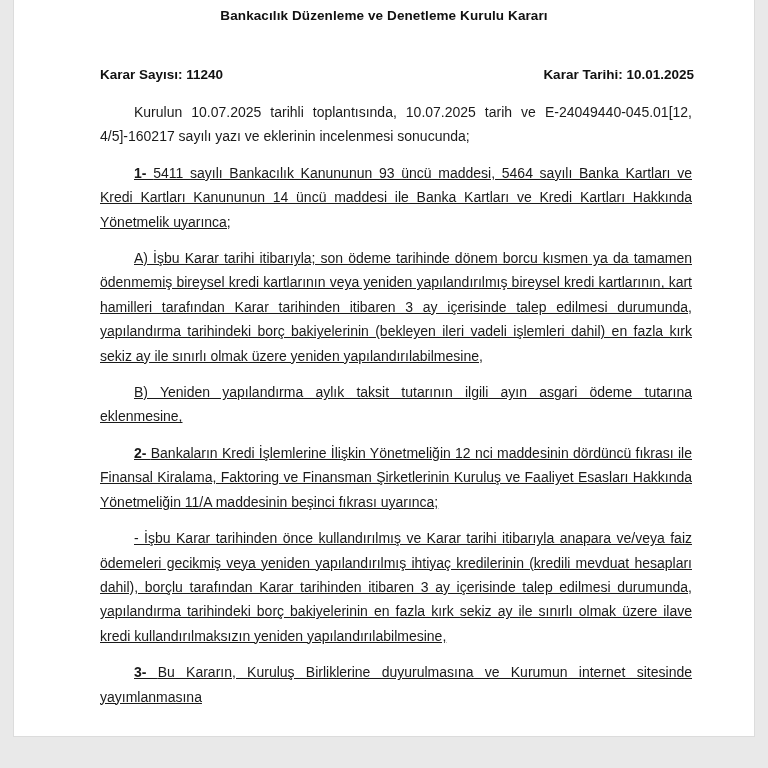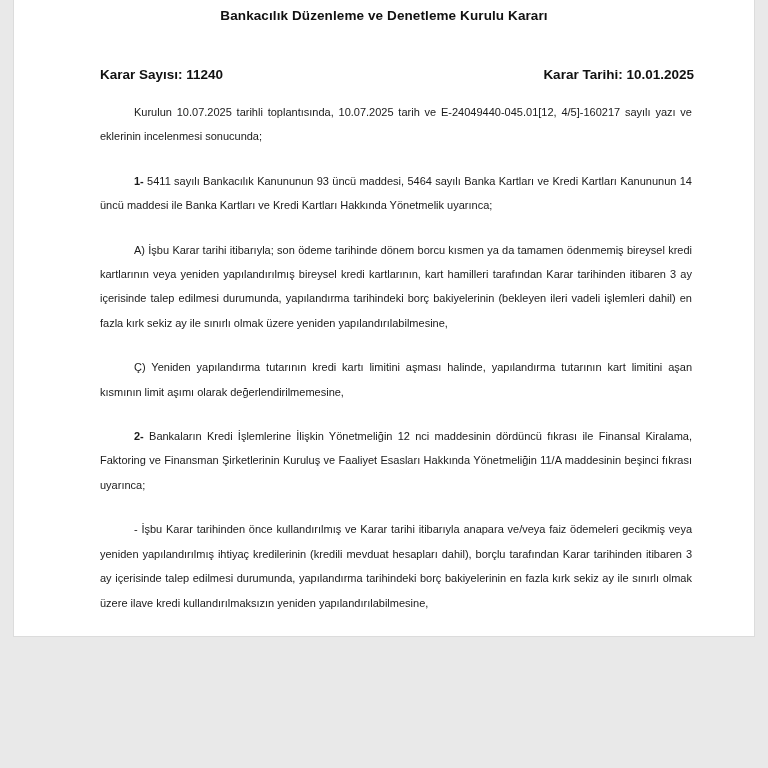--- a/index.html
+++ b/index.html
@@ -11,21 +11,21 @@
     width: 768px;
     height: 768px;
     overflow: hidden;
     font-family: "Liberation Sans", sans-serif;
   }
   .page {
     position: absolute;
     left: 14px;
     top: 0;
     width: 740px;
-    height: 636px;
+    height: 736px;
     background: #ffffff;
     box-shadow: 0 0 0 1px #dcdcdc;
     overflow: hidden;
   }
   .doc-title {
     text-align: center;
     font-size: 13.5px;
     font-weight: bold;
     color: #111;
     padding-top: 8px;
@@ -39,28 +39,29 @@
     font-size: 13.5px;
     font-weight: bold;
     color: #111;
     text-align: right;
   }
   .body-wrap {
     margin: 18px 62px 0 86px;
   }
   p.para {
     margin: 0 0 2px 0;
-    font-size: 11px;
+    font-size: 14px;
     line-height: 24.4px;
     color: #1a1a1a;
     text-align: justify;
     text-justify: inter-word;
   }
   p.para + p.para {
-    margin-top: 20px;
+    margin-top: 12px;
+    text-decoration: underline;
   }
   .indent::before {
     content: "";
     display: inline-block;
     width: 34px;
   }
   .lead {
     font-weight: bold;
   }
 </style>
@@ -83,23 +84,23 @@
   </div>
 
   <div class="body-wrap">
 
     <p class="para indent"><span class="lead"></span><span>Kurulun 10.07.2025 tarihli toplantısında, 10.07.2025 tarih ve E-24049440-045.01[12, 4/5]-160217 sayılı yazı ve eklerinin incelenmesi sonucunda;</span></p>
 
     <p class="para indent"><span class="lead">1- </span><span>5411 sayılı Bankacılık Kanununun 93 üncü maddesi, 5464 sayılı Banka Kartları ve Kredi Kartları Kanununun 14 üncü maddesi ile Banka Kartları ve Kredi Kartları Hakkında Yönetmelik uyarınca;</span></p>
 
     <p class="para indent"><span class="lead"></span><span>A) İşbu Karar tarihi itibarıyla; son ödeme tarihinde dönem borcu kısmen ya da tamamen ödenmemiş bireysel kredi kartlarının veya yeniden yapılandırılmış bireysel kredi kartlarının, kart hamilleri tarafından Karar tarihinden itibaren 3 ay içerisinde talep edilmesi durumunda, yapılandırma tarihindeki borç bakiyelerinin (bekleyen ileri vadeli işlemleri dahil) en fazla kırk sekiz ay ile sınırlı olmak üzere yeniden yapılandırılabilmesine,</span></p>
 
+    <p class="para indent"><span class="lead"></span><span>B) Yeniden yapılandırma aylık taksit tutarının ilgili ayın asgari ödeme tutarına eklenmesine,</span></p>
 
 
-    <p class="para indent"><span class="lead"></span><span>Ç) Yeniden yapılandırma tutarının kredi kartı limitini aşması halinde, yapılandırma tutarının kart limitini aşan kısmının limit aşımı olarak değerlendirilmemesine,</span></p>
 
     <p class="para indent"><span class="lead">2- </span><span>Bankaların Kredi İşlemlerine İlişkin Yönetmeliğin 12 nci maddesinin dördüncü fıkrası ile Finansal Kiralama, Faktoring ve Finansman Şirketlerinin Kuruluş ve Faaliyet Esasları Hakkında Yönetmeliğin 11/A maddesinin beşinci fıkrası uyarınca;</span></p>
 
     <p class="para indent"><span class="lead"></span><span>- İşbu Karar tarihinden önce kullandırılmış ve Karar tarihi itibarıyla anapara ve/veya faiz ödemeleri gecikmiş veya yeniden yapılandırılmış ihtiyaç kredilerinin (kredili mevduat hesapları dahil), borçlu tarafından Karar tarihinden itibaren 3 ay içerisinde talep edilmesi durumunda, yapılandırma tarihindeki borç bakiyelerinin en fazla kırk sekiz ay ile sınırlı olmak üzere ilave kredi kullandırılmaksızın yeniden yapılandırılabilmesine,</span></p>
 
     <p class="para indent"><span class="lead">3- </span><span>Bu Kararın, Kuruluş Birliklerine duyurulmasına ve Kurumun internet sitesinde yayımlanmasına</span></p>
 
   </div>
 </div>
 

